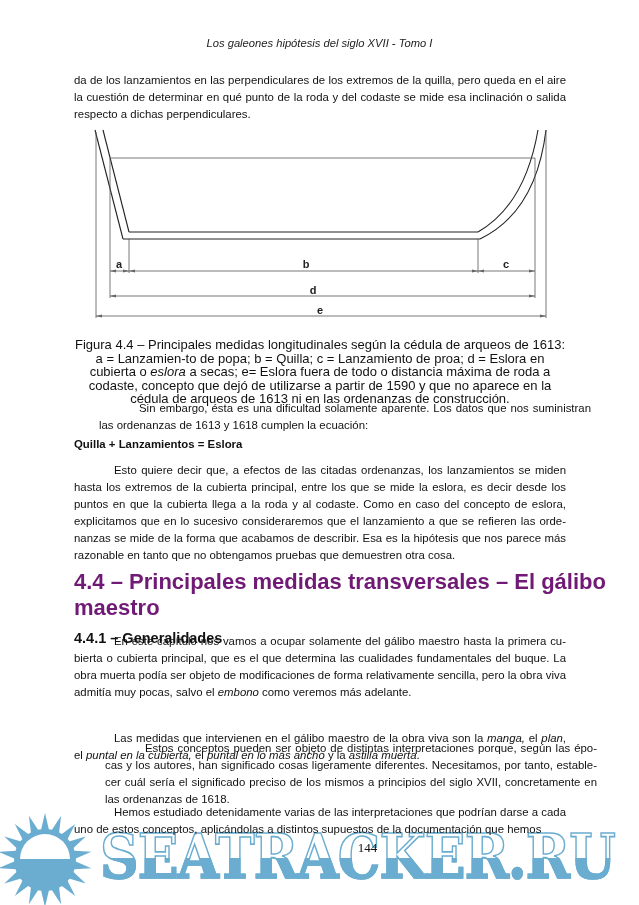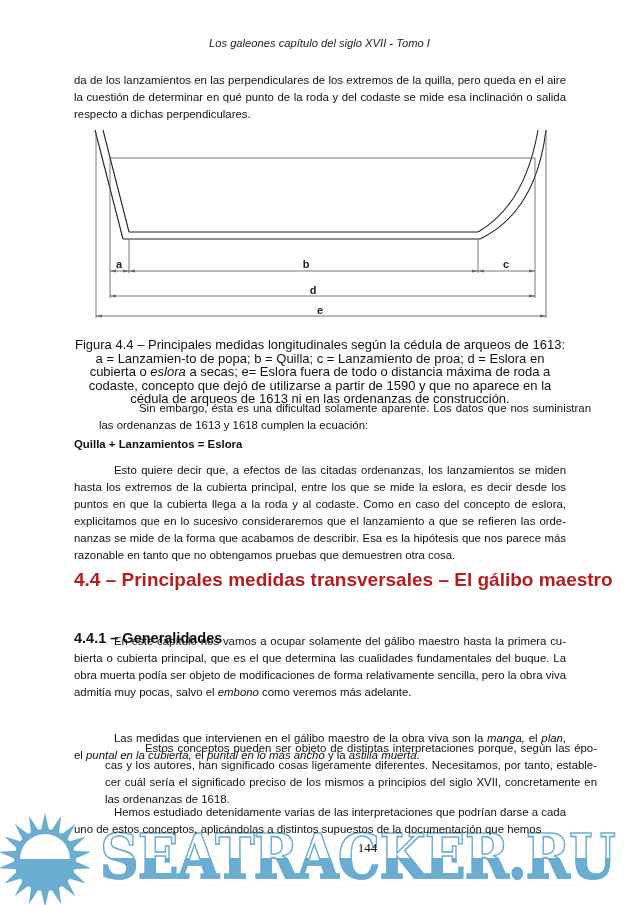--- a/index.html
+++ b/index.html
@@ -9,37 +9,37 @@
   .running-header { top:37px; left:0; width:639px; text-align:center;
          font-style:italic; font-size:11.2px; color:#222; }
   .para { left:74px; width:492px; font-size:11.4px; line-height:17px;
           text-align:justify; color:#111; }
   .indent { text-indent:40px; }
   .para i { font-style:italic; }
   .caption { left:74px; width:492px; top:338px; font-size:13px; line-height:13.6px;
              text-align:center; color:#111; }
   .equation { left:74px; width:492px; top:438px; text-align:left;
               font-weight:bold; font-size:11.4px; }
-  .h1 { left:74px; top:569px; font-size:19px; font-weight:bold; color:#b91c1c; }
+  .h1 { left:74px; top:569px; font-size:22px; font-weight:bold; color:#701a75; }
   .h2 { left:74px; top:630px; font-size:14.5px; font-weight:bold; color:#111; }
   svg { position:absolute; }
   .page-num { top:840px; left:0; width:639px; text-align:center;
               font-family:"Liberation Serif", serif; font-size:13px; color:#111; z-index:3;padding-left:48px; }
   .watermark-text { left:100px; top:826px; font-family:"DejaVu Serif", serif; font-weight:bold;
               font-size:62px; letter-spacing:-1px; line-height:62px; white-space:nowrap;
               color:transparent; z-index:1;
               background:linear-gradient(to bottom, #ffffff 0%, #ffffff 52%, #6aadd0 52%, #6aadd0 100%);
               -webkit-background-clip:text; background-clip:text;
               -webkit-text-stroke:1.6px #6aadd0; transform:scaleX(0.86); transform-origin:left top; }
   .para.top { z-index:2; }
 </style>
 </head>
 <body>
 
-<div class="abs running-header">Los galeones capítulo del siglo XVII - Tomo I</div>
+<div class="abs running-header">Los galeones hipótesis del siglo XVII - Tomo I</div>
 
 <div class="abs para" style="top:72px;">da de los lanzamientos en las perpendiculares de los extremos de la quilla, pero queda en el aire la cuestión de determinar en qué punto de la roda y del codaste se mide esa inclinación o salida respecto a dichas perpendiculares.</div>
 
 <svg width="639" height="905" style="left:0;top:0;z-index:0;">
   <g stroke="#222" fill="none" stroke-width="1.1">
 
     <line x1="95" y1="130" x2="123" y2="239"></line>
     <line x1="103" y1="130" x2="129" y2="232"></line>
 
     <line x1="129" y1="232" x2="478" y2="232"></line>

